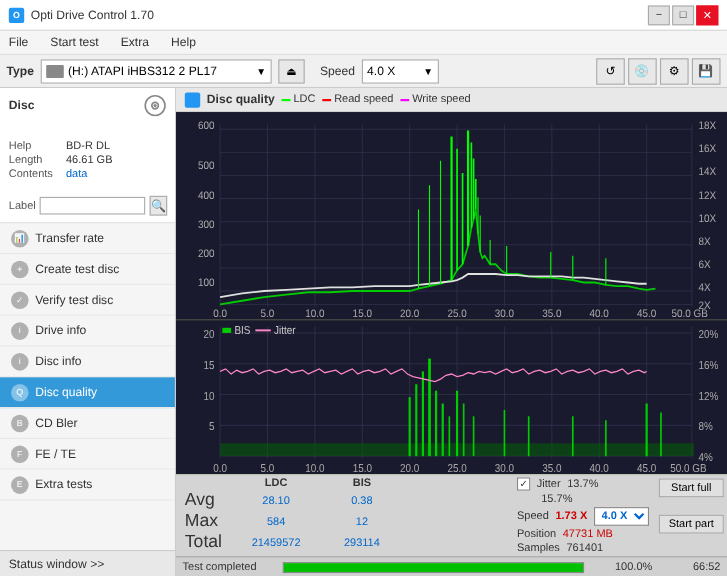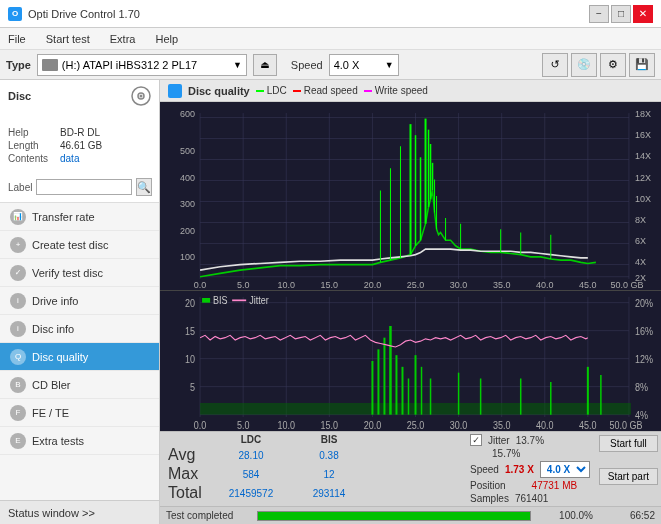--- a/index.html
+++ b/index.html
@@ -553,21 +553,21 @@
         </div>
         <div class="stats-right-row">
           <span>Speed</span>
           <span style="color:#cc0000; font-weight:bold; font-size:10px;">1.73 X</span>
           <select class="speed-select-inline">
             <option>4.0 X</option>
           </select>
         </div>
         <div class="stats-right-row">
           <span>Position</span>
-          <span style="color:#cc0000; font-size:10px;margin-left:20px;">47731 MB</span>
+          <span style="color:#cc0000; font-size:10px;">47731 MB</span>
         </div>
         <div class="stats-right-row">
           <span>Samples</span>
           <span style="font-size:10px;">761401</span>
         </div>
       </div>
       <div class="stats-btns">
         <button class="stats-btn">Start full</button>
         <button class="stats-btn">Start part</button>
       </div>

